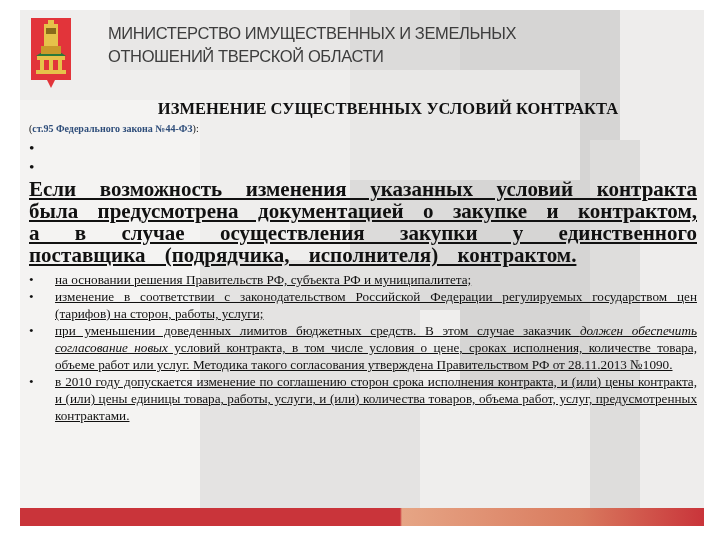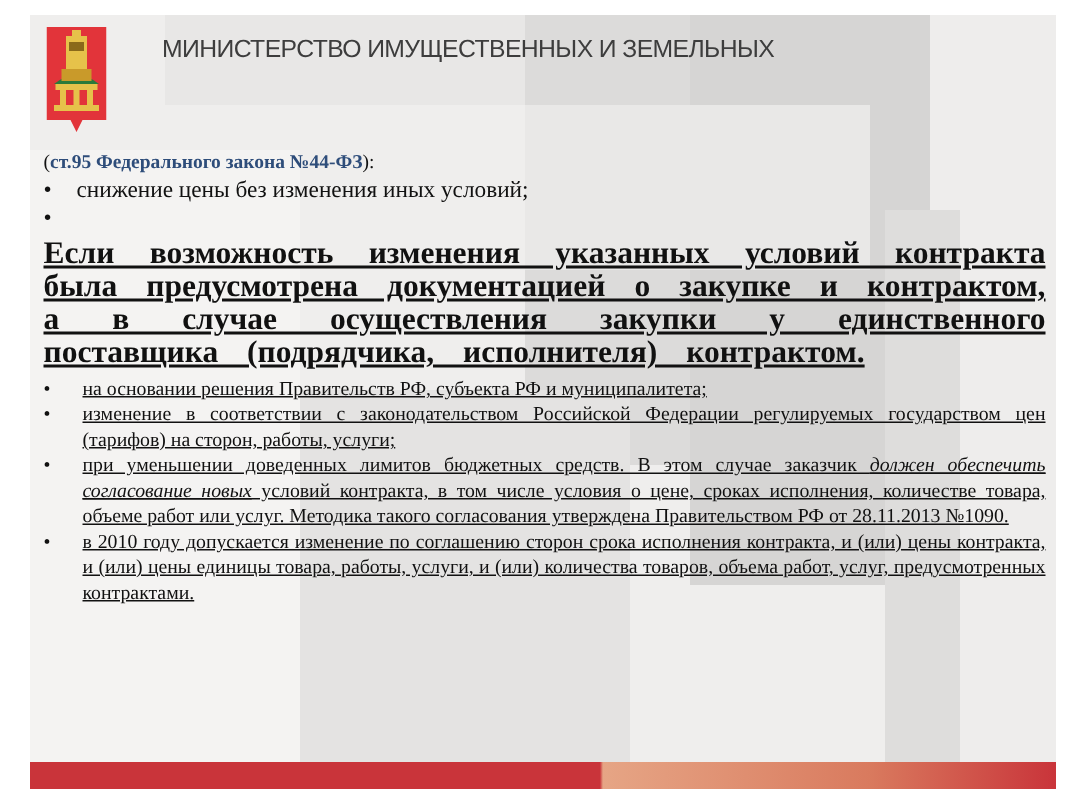--- a/index.html
+++ b/index.html
@@ -5,21 +5,21 @@
   html, body { margin:0; padding:0; }
   body { width:720px; height:540px; background:#ffffff; position:relative; overflow:hidden;
          font-family:"Liberation Serif", serif; color:#111; }
   .slide { position:absolute; left:20px; top:10px; width:684px; height:516px; background:#efeeed; overflow:hidden; }
   .bg { position:absolute; }
   .header-title { position:absolute; left:88px; top:12px; font-family:"Liberation Sans", sans-serif;
          font-size:16.5px; line-height:23px; color:#3d3d3d; letter-spacing:-0.4px; }
   .logo { position:absolute; left:11px; top:8px; width:40px; height:72px; }
   .content { position:absolute; left:9px; top:88px; width:668px; }
   .main-heading { text-align:center; font-weight:bold; font-size:16.5px; line-height:21px; margin:0; padding-left:50px; }
-  .p { font-size:13px; line-height:19px; margin:0; }
+  .p { font-size:10px; line-height:19px; margin:0; }
   .cite { color:#2e4d7a; font-weight:bold; }
   .indent { text-indent:38px; }
   .bl { display:flex; font-size:15.5px; line-height:19px; }
   .bl .dot { width:22px; flex:none; }
   .bold-u { font-weight:bold; text-decoration:underline; text-align:justify; text-align-last:left;
          font-size:21px; line-height:22px; word-spacing:14px; margin-top:2px; }
   .small { margin-top:5px; }
   .sb { display:flex; font-size:13.2px; line-height:17px; }
   .sb .dot { width:26px; flex:none; text-align:left; padding-left:0; }
   .sb .t { text-align:justify; flex:1;text-decoration:underline; }
@@ -50,27 +50,28 @@
     <rect x="6" y="38" width="28" height="4" fill="#e6c24a"></rect>
     <rect x="9" y="42" width="4" height="10" fill="#e6c24a"></rect>
     <rect x="18" y="42" width="4" height="10" fill="#e6c24a"></rect>
     <rect x="27" y="42" width="4" height="10" fill="#e6c24a"></rect>
     <rect x="5" y="52" width="30" height="4" fill="#e6c24a"></rect>
     <rect x="10" y="28" width="20" height="8" fill="#c99a2a"></rect>
   </svg>
 
   <div class="header-title">
     <div>МИНИСТЕРСТВО ИМУЩЕСТВЕННЫХ И ЗЕМЕЛЬНЫХ</div>
+    <div>ОТНОШЕНИЙ ТВЕРСКОЙ ОБЛАСТИ</div>
   </div>
 
   <div class="content">
+    <p class="main-heading">ИЗМЕНЕНИЕ СУЩЕСТВЕННЫХ УСЛОВИЙ КОНТРАКТА</p>
     <p class="p"><span>(</span><span class="cite">ст.95 Федерального закона №44-ФЗ</span><span>):</span></p>
     <div class="bl">
         <span class="dot">•</span>
-        <span>снижение цены без изменения иных условий;</span>
       </div>
     <div class="bl">
         <span class="dot">•</span>
       </div>
     <p class="p bold-u">Если возможность изменения указанных условий контракта была предусмотрена документацией о закупке и контрактом, а в случае осуществления закупки у единственного поставщика (подрядчика, исполнителя) контрактом.</p>
 
     <div class="small">
       <div class="sb">
           <span class="dot">•</span>
           <span class="t">на основании решения Правительств РФ, субъекта РФ и муниципалитета;</span>

